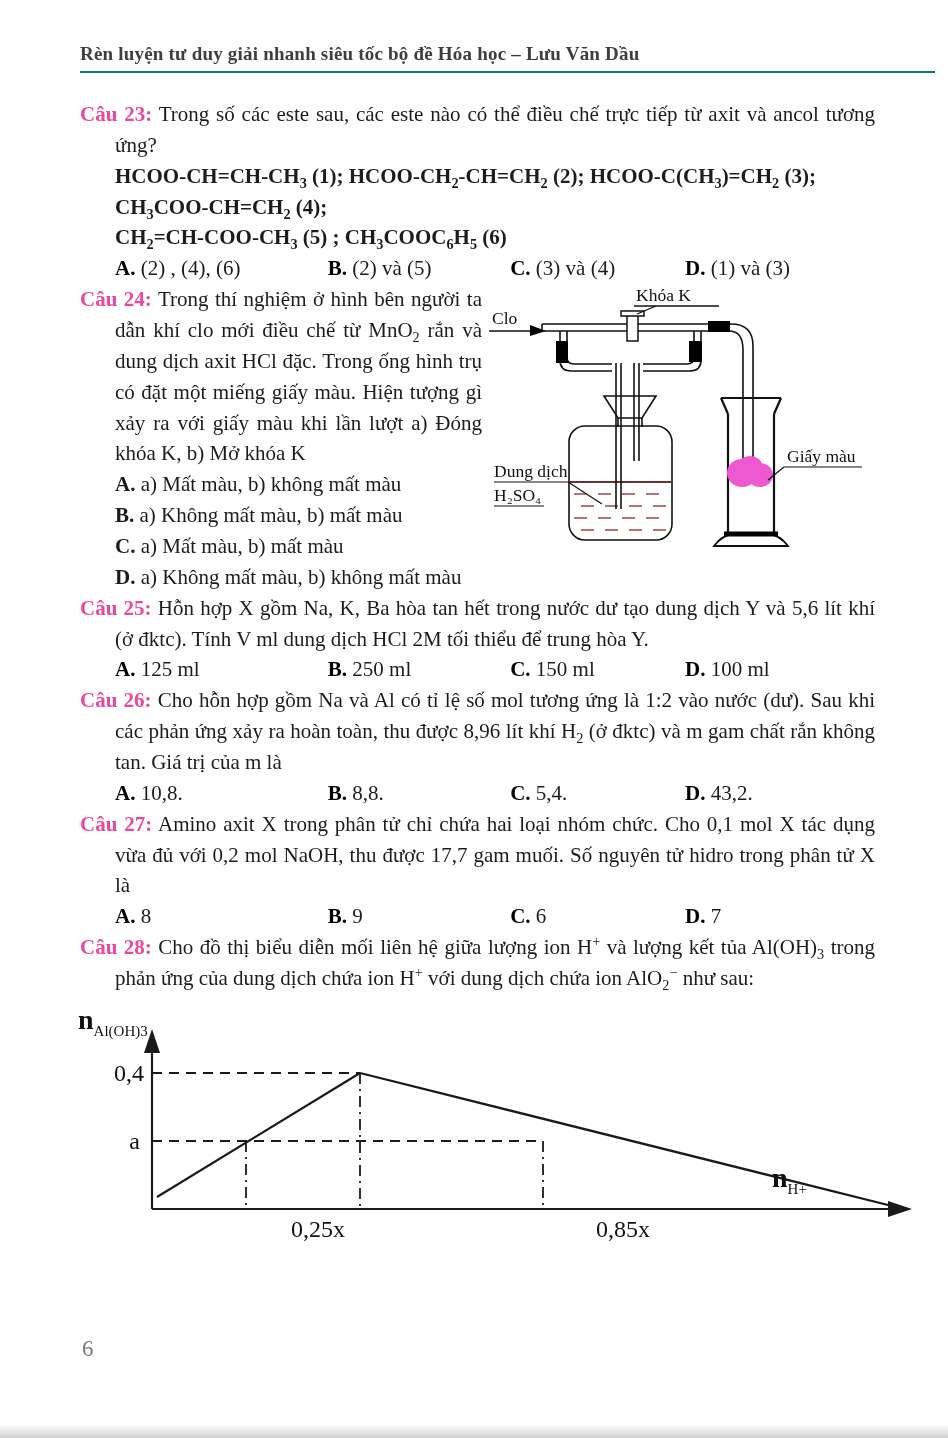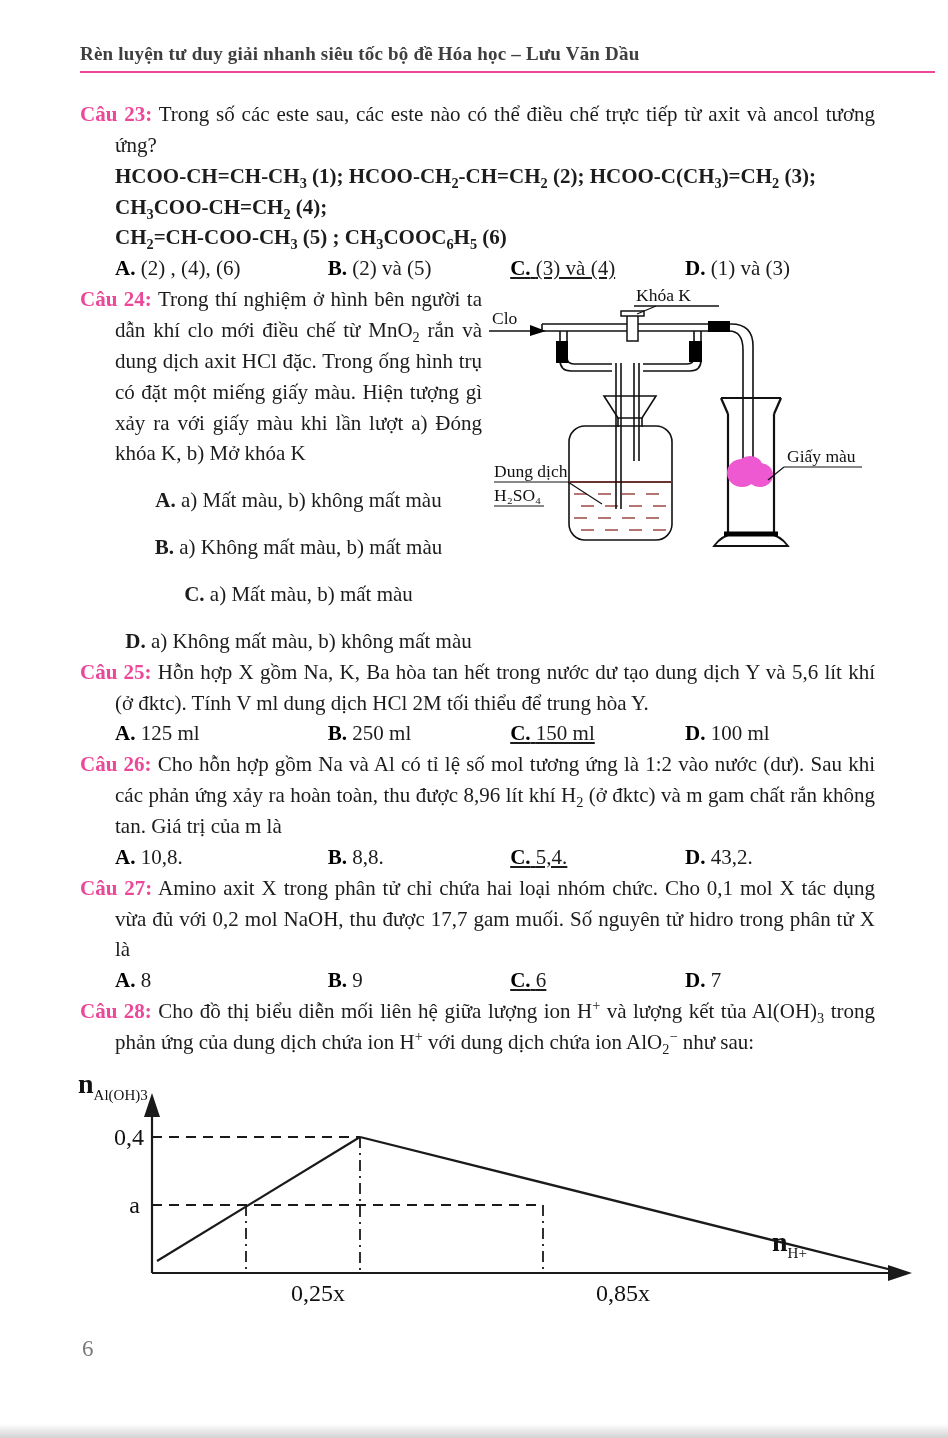--- a/index.html
+++ b/index.html
@@ -13,41 +13,41 @@
     font-family:"Liberation Serif","DejaVu Serif",serif;
     font-size:21px;
     line-height:1.47;
     overflow:hidden;
   }
   .page-header{
     font-weight:bold;
     font-size:19px;
     color:#3e3e3e;
     letter-spacing:.2px;
-    border-bottom:2px solid #ec4899;
+    border-bottom:2px solid #0f766e;
     padding-bottom:3px;
     margin-right:-60px;
   }
   main{margin-top:26px;}
   .question{margin:0;}
   .q-head{margin:0;padding-left:35px;text-indent:-35px;text-align:justify;}
   .q-label{font-weight:bold;color:#ec4899;}
   .q-sub{margin:0 0 0 35px;text-indent:0;font-weight:bold;}
   sub{font-size:68%;line-height:0;}
   sup{font-size:68%;line-height:0;}
   .opt-row{display:flex;margin-left:35px;}
   .opt-row .opt:nth-child(1){width:28%;}
   .opt-row .opt:nth-child(2){width:24%;}
-  .opt-row .opt:nth-child(3){width:23%;text-decoration:underline;}
+  .opt-row .opt:nth-child(3){width:23%;}
   .opt-row .opt:nth-child(4){flex:1;}
   .opt b{font-weight:bold;color:#000;}
   .q24-cols{display:flex;align-items:flex-start;}
   .q24-left{flex:0 0 402px;width:402px;}
   .q24-right{flex:1;padding-left:2px;}
-  .opt-stacked{margin:16px 0 0 35px;text-align:center;}
+  .opt-stacked{margin:0 0 0 35px;text-align:left;}
   .graph-wrap{margin-left:-20px;margin-top:7px;text-decoration:underline;}
   svg text{font-family:"Liberation Serif","DejaVu Serif",serif;fill:#111;}
   .page-number{
     position:absolute;left:82px;top:1332px;
     color:#7a7a7a;font-size:23px;
   }
   .bottom-edge{
     position:absolute;left:0;bottom:0;width:100%;height:14px;
     background:linear-gradient(#ffffff,#d2d2d2);
   }

